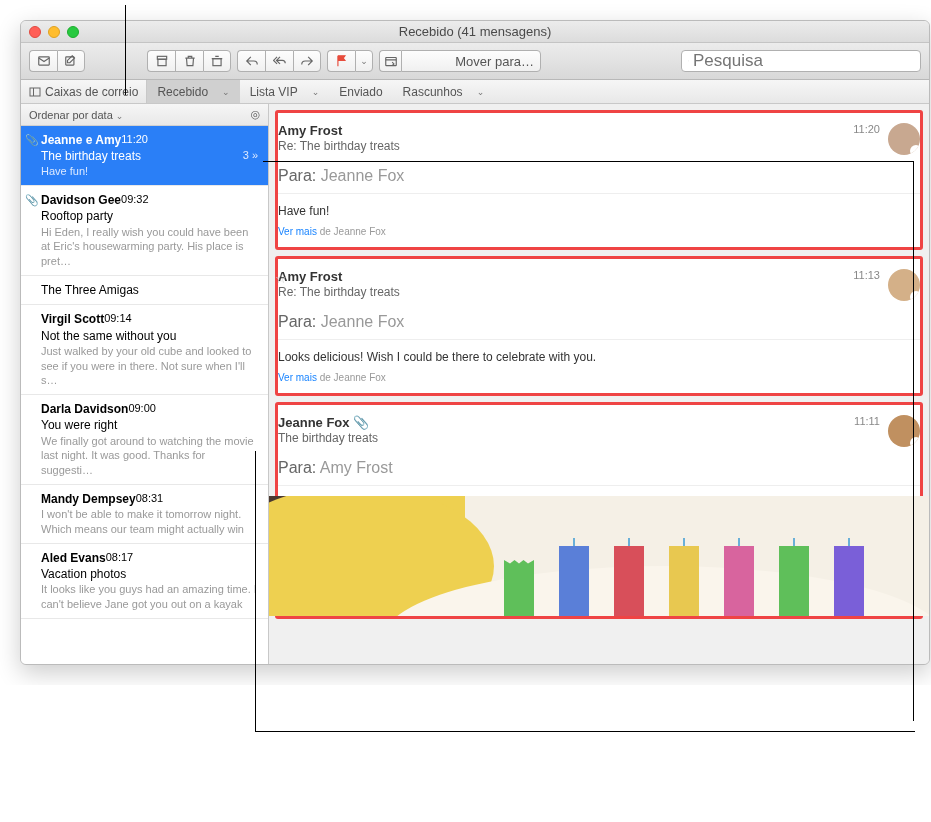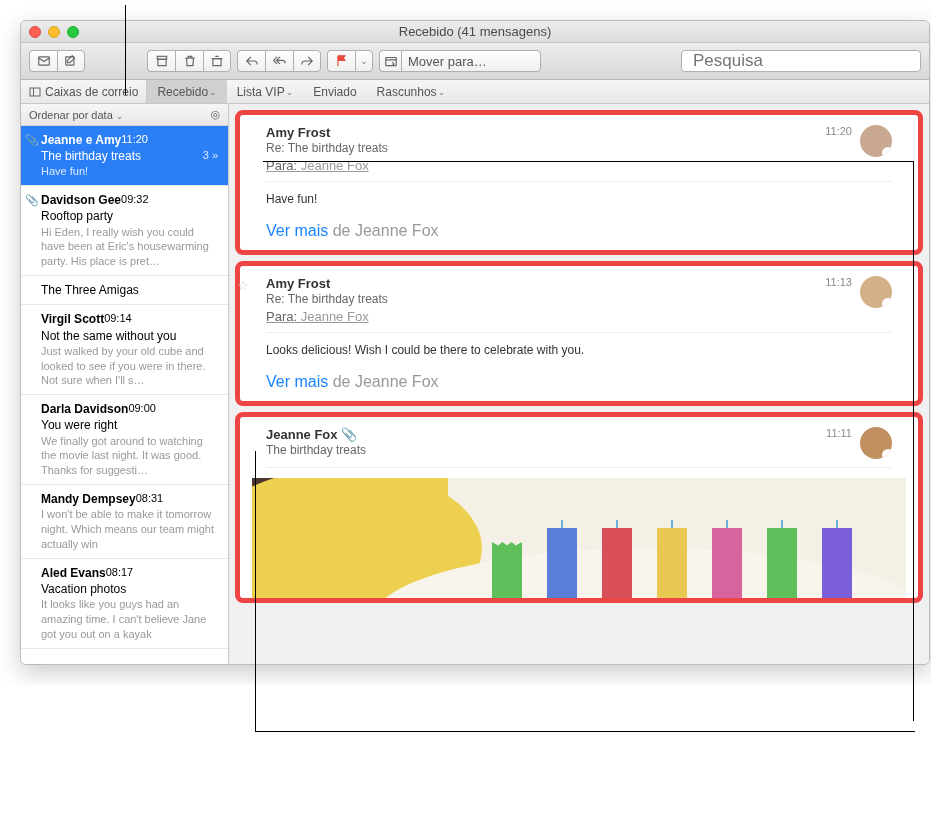--- a/index.html
+++ b/index.html
@@ -15,64 +15,64 @@
 .traffic { position: absolute; left: 8px; display: flex; gap: 7px; }
 .dot { width: 12px; height: 12px; border-radius: 50%; }
 .dot.red { background: #ff5f57; border: 0.5px solid #e04940; }
 .dot.yel { background: #ffbd2e; border: 0.5px solid #dea123; }
 .dot.grn { background: #28c940; border: 0.5px solid #1dad2e; }
 .title { font-size: 13px; color: #4a4a4a; }
 
 .toolbar { height: 37px; background: linear-gradient(#ececec,#d8d8d8); border-bottom: 1px solid #b8b8b8; display: flex; align-items: center; padding: 0 8px; gap: 6px; }
 .tbtn { height: 22px; min-width: 28px; background: linear-gradient(#fdfdfd,#f0f0f0); border: 1px solid #b0b0b0; border-radius: 4px; display: flex; align-items: center; justify-content: center; font-size: 13px; color: #555; }
 .tbtn svg { width: 14px; height: 14px; }
-.tbtn.wide { min-width: 140px; justify-content: flex-start; padding: 0 6px; gap: 4px; }
+.tbtn.wide { min-width: 140px; justify-content: flex-end; padding: 0 6px; gap: 4px; }
 .btngrp { display: flex; }
 .btngrp .tbtn { border-radius: 0; border-right-width: 0; }
 .btngrp .tbtn:first-child { border-radius: 4px 0 0 4px; }
 .btngrp .tbtn:last-child { border-radius: 0 4px 4px 0; border-right-width: 1px; }
 .spacer { flex: 1; }
 .search { width: 240px; height: 22px; background: #fff; border: 1px solid #b0b0b0; border-radius: 4px; display: flex; align-items: center; padding: 0 6px; gap: 4px; color: #999; }
 .search input { border: none; outline: none; flex: 1; font-size: 17px; background: transparent; }
 
 .favbar { height: 24px; background: linear-gradient(#f6f6f6,#e8e8e8); border-bottom: 1px solid #c8c8c8; display: flex; align-items: center; font-size: 12px; color: #555; }
 .fav-mailbox { padding: 0 8px; display: flex; align-items: center; gap: 4px; border-right: 1px solid #c8c8c8; height: 100%; }
-.fav-item { padding: 0 10px; display: flex; align-items: center; gap: 1px; height: 100%; cursor: default; }
+.fav-item { padding: 0 10px; display: flex; align-items: center; gap: 14px; height: 100%; cursor: default; }
 .fav-item.active { background: #d0d0d0; }
 
 .body { display: flex; height: 560px; }
-.msglist { width: 208px; border-right: 1px solid #c8c8c8; background: #fff; overflow: hidden; display: flex; flex-direction: column; }
+.msglist { width: 248px; border-right: 1px solid #c8c8c8; background: #fff; overflow: hidden; display: flex; flex-direction: column; }
 .listhdr { height: 22px; background: linear-gradient(#f6f6f6,#e8e8e8); border-bottom: 1px solid #d0d0d0; display: flex; align-items: center; justify-content: space-between; padding: 0 8px; font-size: 11px; color: #555; }
 .msg { padding: 6px 10px 6px 20px; border-bottom: 1px solid #e8e8e8; position: relative; font-size: 11px; line-height: 1.35; }
 .msg.sel { background: #2a7ff7; color: #fff; }
 .msg .row1 { display: flex; font-size: 12px; }
 .msg .sender { font-weight: 600; }
 .msg .time { font-size: 11px; }
 .msg .subj { font-size: 12px; display: flex; justify-content: space-between; }
 .msg .prev { color: #999; font-size: 11px; overflow: hidden; }
 .msg.sel .prev { color: #dce9ff; }
 .msg .clip { position: absolute; left: 4px; top: 7px; color: #999; font-size: 11px; }
 .msg.sel .clip { color: #dce9ff; }
 .msg .count { color: #dce9ff; font-size: 11px; }
 
 .preview { flex: 1; background: #f0f0f0; overflow-y: auto; padding: 6px 6px; }
-.card { background: #fff; border: 5px solid #ef4444; border-radius: 8px; margin-bottom: 6px; padding: 10px 26px; position: relative; }
+.card { background: #fff; border: 3px solid #ef4444; border-radius: 3px; margin-bottom: 6px; padding: 10px 0; position: relative; }
 .card-hdr { border-bottom: 1px solid #eee; padding-bottom: 8px; margin-bottom: 10px; display: flex; }
 .card-hdr-left { flex: 1; }
 .card-from { font-weight: 700; font-size: 13px; color: #333; }
 .card-subj { font-size: 12px; color: #666; margin-top: 1px; }
-.card-to { font-size: 13px; color: #999; margin-top: 3px; text-decoration: underline; }
+.card-to { font-size: 16px; color: #999; margin-top: 14px; }
 .card-to .lbl { color: #666; }
 .card-time { font-size: 11px; color: #888; text-align: right; }
 .avatar { width: 32px; height: 32px; border-radius: 50%; background: #c8a890; margin-left: 8px; position: relative; overflow: hidden; }
 .avatar::after { content:''; position:absolute; bottom:-2px; right:-2px; width:12px; height:12px; background:#fff; border-radius:50%; }
 .avatar2 { background: #d4b088; }
 .avatar3 { background: #c09060; }
 .card-body { font-size: 12px; color: #333; }
-.seemore { font-size: 16px; color: #1984ff; margin-top: 16px; }
+.seemore { font-size: 10px; color: #1984ff; margin-top: 8px; }
 .seemore .gray { color: #999; }
 .star-outline { position: absolute; left: -3px; top: 12px; color: #ccc; font-size: 13px; }
 
 .card.photo { padding-bottom: 0; }
 .photo-img { height: 120px; margin: 0 -14px; background: linear-gradient(90deg, #4a3830 0%, #4a3830 15%, #eed050 15%, #eed050 30%, #f5f0e6 30%, #f5f0e6 100%); position: relative; overflow: hidden; }
 .candle { position: absolute; bottom: 0; width: 30px; height: 70px; }
 .candle::before { content:''; position:absolute; top:-8px; left:50%; transform:translateX(-50%); width:2px; height:8px; background:#6ab0d8; }
 .c1 { left: 240px; background:#5fbf5a; clip-path: polygon(0 100%, 0 20%, 20% 25%, 35% 20%, 50% 25%, 65% 20%, 80% 25%, 100% 20%, 100% 100%); } 
 .c2 { left: 295px; background:#5a7fd8; }
 .c3 { left: 350px; background:#d84f5a; }
@@ -318,20 +318,21 @@
             <div class="avatar avatar2"></div>
           </div>
           <div class="card-body">Looks delicious! Wish I could be there to celebrate with you.</div>
           <div class="seemore">Ver mais <span class="gray">de Jeanne Fox</span></div>
         </div>
         <div class="card photo">
           <div class="card-hdr">
             <div class="card-hdr-left">
               <div class="card-from">Jeanne Fox <span style="color:#888">📎</span></div>
               <div class="card-subj">The birthday treats</div>
+              <div class="card-to"><span class="lbl">Para:</span> <span>Amy Frost</span></div>
             </div>
             <div>
               <div class="card-time">11:11</div>
             </div>
             <div class="avatar avatar3"></div>
           </div>
           <div class="photo-img">
             <div class="plate"></div>
             <div class="cake"></div>
             <div class="candle c1"></div>

